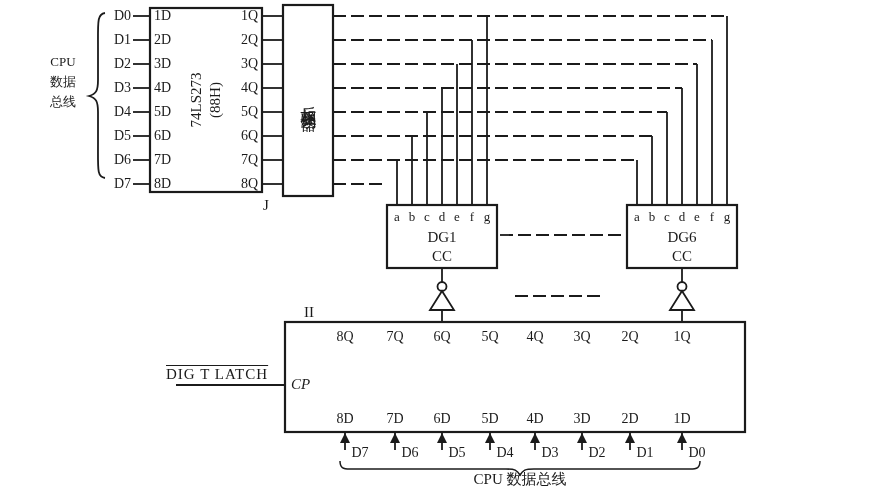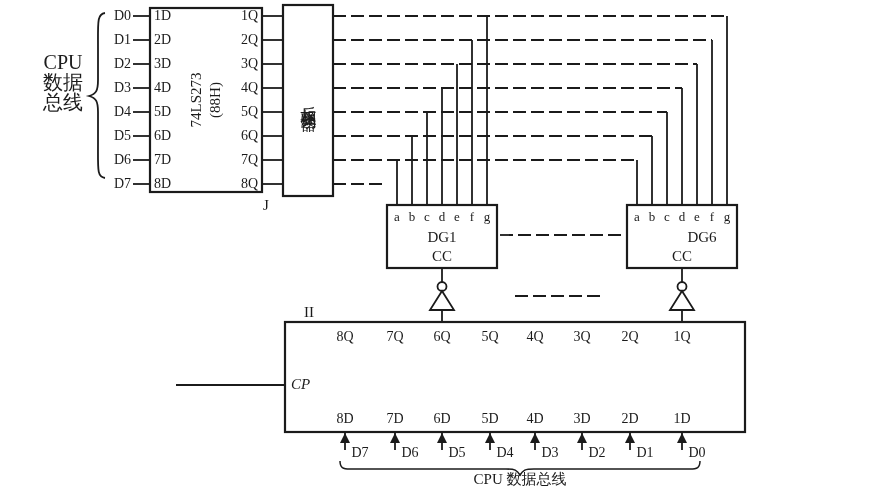--- a/index.html
+++ b/index.html
@@ -124,21 +124,21 @@
         <polygon points="535,433 530,443 540,443"></polygon>
           <polygon points="582,433 577,443 587,443"></polygon>
         <polygon points="630,433 625,443 635,443"></polygon>
           <polygon points="682,433 677,443 687,443"></polygon>
       </g>
 
       <path stroke-width="1.5" d="M340,461 C340,468 343,469 350,469 L506,469 C515,469 517,470 520,475 C523,470 525,469 534,469 L690,469 C697,469 700,468 700,461"></path>
     </g>
   </svg>
 
-  <div class="lbl" style="left:38px;top:52px;width:50px;text-align:center;font-size:20px;line-height:20px;">
+  <div class="lbl" style="left:38px;top:52px;width:50px;text-align:center;font-size:13px;line-height:20px;">
     <div>CPU</div>
     <div>数据</div>
     <div>总线</div>
   </div>
   <span class="lbl r" style="left:100px;top:7px;width:31px;">D0</span>
   <span class="lbl r" style="left:100px;top:31px;width:31px;">D1</span>
   <span class="lbl r" style="left:100px;top:55px;width:31px;">D2</span>
   <span class="lbl r" style="left:100px;top:79px;width:31px;">D3</span>
   <span class="lbl r" style="left:100px;top:103px;width:31px;">D4</span>
   <span class="lbl r" style="left:100px;top:127px;width:31px;">D5</span>
@@ -183,23 +183,24 @@
   <span class="lbl c big" style="left:442px;top:229px;">DG1</span>
   <span class="lbl c big" style="left:442px;top:248px;">CC</span>
 
   <span class="lbl c" style="left:637px;top:208px;font-size:13px;">a</span>
   <span class="lbl c" style="left:652px;top:208px;font-size:13px;">b</span>
   <span class="lbl c" style="left:667px;top:208px;font-size:13px;">c</span>
   <span class="lbl c" style="left:682px;top:208px;font-size:13px;">d</span>
   <span class="lbl c" style="left:697px;top:208px;font-size:13px;">e</span>
   <span class="lbl c" style="left:712px;top:208px;font-size:13px;">f</span>
   <span class="lbl c" style="left:727px;top:208px;font-size:13px;">g</span>
-  <span class="lbl c big" style="left:682px;top:229px;margin-left:20px;">DG6</span>
+  <span class="lbl c big" style="left:682px;top:229px;">DG6</span>
   <span class="lbl c big" style="left:682px;top:248px;">CC</span>
 
+  <span class="lbl ov" style="left:166px;top:366px;">DIG T LATCH</span>
   <span class="lbl big" style="left:291px;top:376px;font-style:italic;">CP</span>
 
   <span class="lbl c" style="left:345px;top:328px;">8Q</span>
   <span class="lbl c" style="left:395px;top:328px;">7Q</span>
   <span class="lbl c" style="left:442px;top:328px;">6Q</span>
   <span class="lbl c" style="left:490px;top:328px;">5Q</span>
   <span class="lbl c" style="left:535px;top:328px;">4Q</span>
   <span class="lbl c" style="left:582px;top:328px;">3Q</span>
   <span class="lbl c" style="left:630px;top:328px;">2Q</span>
   <span class="lbl c" style="left:682px;top:328px;">1Q</span>

